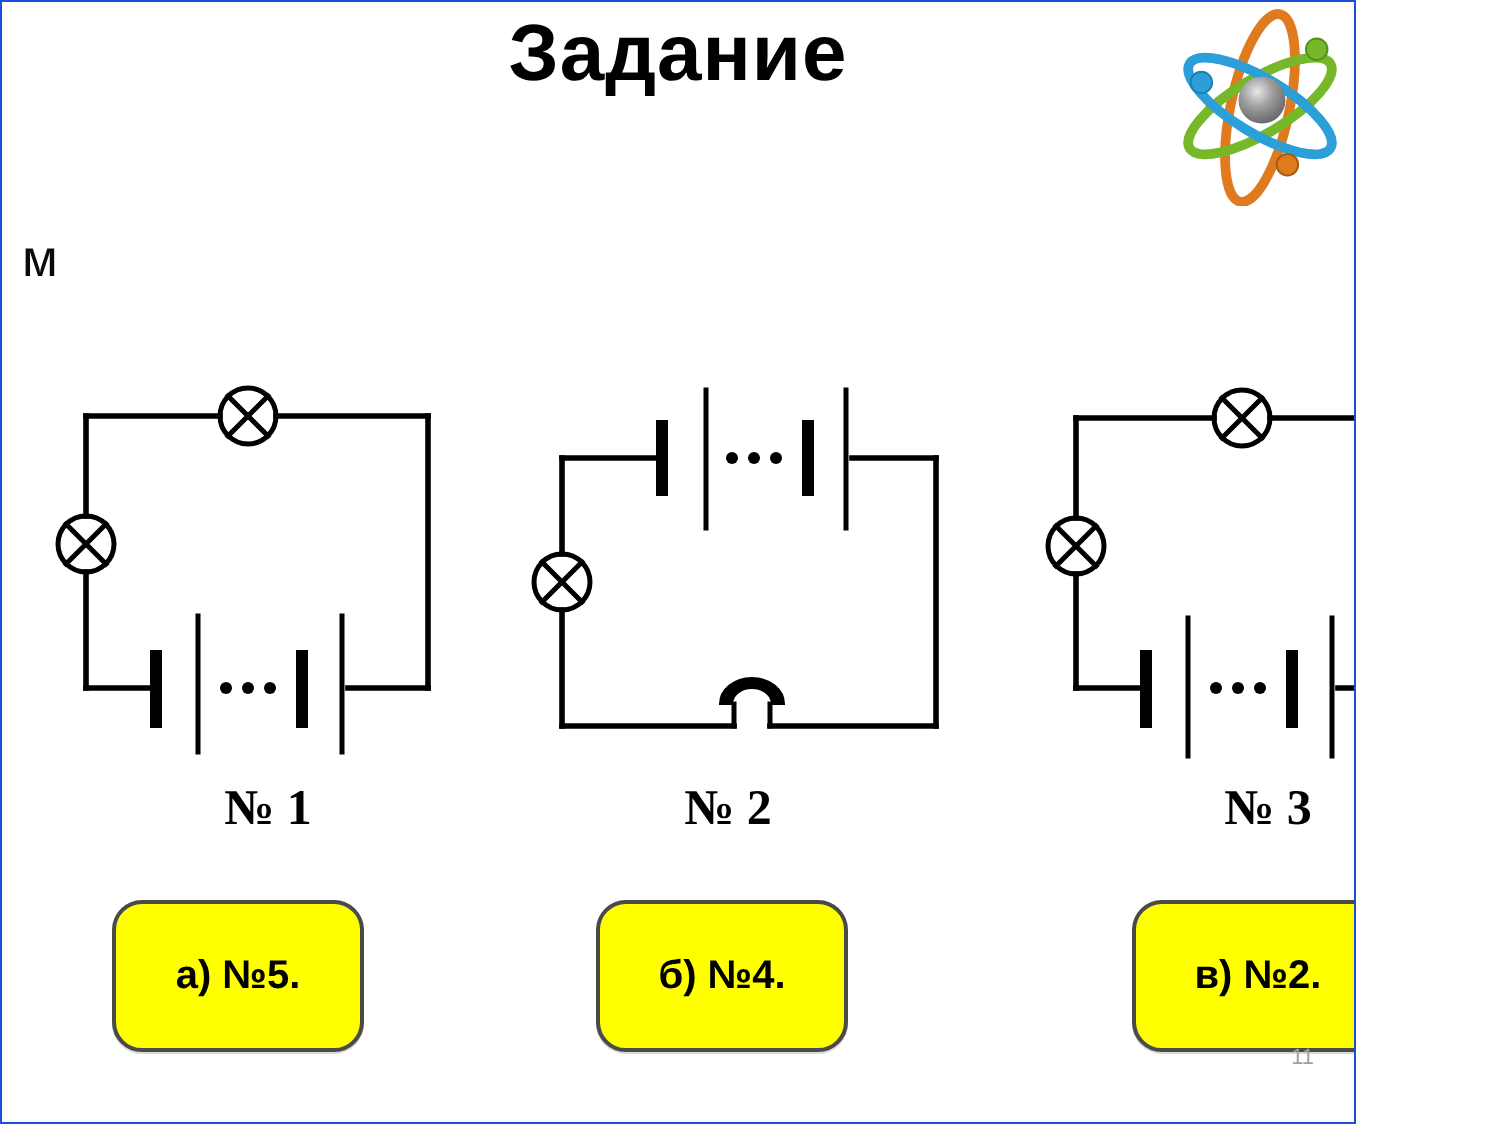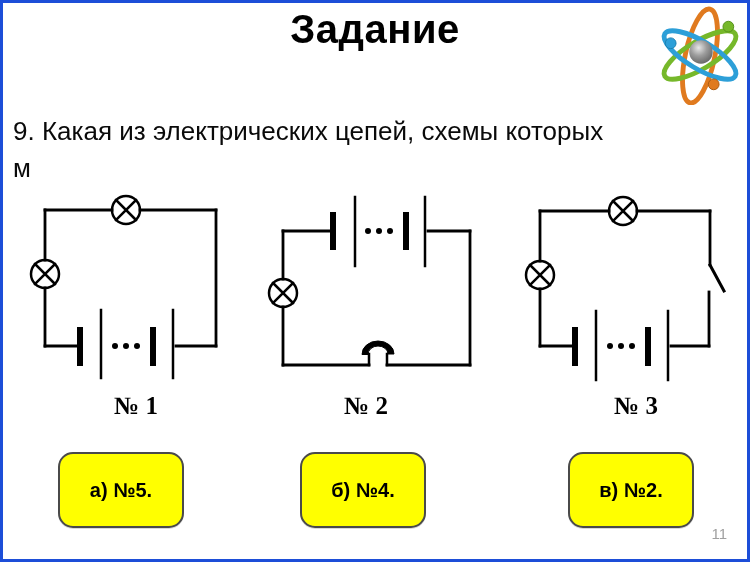--- a/index.html
+++ b/index.html
@@ -1,20 +1,20 @@
 <!DOCTYPE html>
 <html><head>
 <meta charset="utf-8">
 <style>
   html,body { margin:0; padding:0; background:#ffffff; }
   .slide {
     position:relative;
-    width:750px; height:562px;
+    width:678px; height:562px;
     background:#ffffff;
-    border:3px solid #1d4ed8;
+    border:1px solid #1d4ed8;
     box-sizing:border-box;
     font-family:"Liberation Sans", sans-serif;
     overflow:hidden;
   }
   .slide-title {
     position:absolute; top:4px; left:0; right:0;
     text-align:center;
     font-size:40px; font-weight:700; color:#000;
     letter-spacing:0.5px;
   }
@@ -36,21 +36,21 @@
     display:flex; align-items:center; justify-content:center;
     font-size:20px; font-weight:700; color:#000;
     cursor:pointer;
     box-shadow:0 1px 0 rgba(0,0,0,0.15);
   }
   .btn-1 { left:55px; }
   .btn-2 { left:297px; }
   .btn-3 { left:565px; }
   .page-number {
     position:absolute; top:522px; right:20px;
-    font-size:15px; color:#a0a0a0;
+    font-size:11px; color:#a0a0a0;
   }
 </style>
 </head>
 <body>
 
 <div class="slide">
 
   <div class="slide-title">Задание</div>
 
   <svg class="atom" viewBox="0 0 90 100" aria-hidden="true">
@@ -66,21 +66,20 @@
       <ellipse cx="45" cy="50" rx="42" ry="14" fill="none" stroke="#76B82A" stroke-width="5" transform="rotate(-31 45 50)"></ellipse>
       <ellipse cx="45" cy="50" rx="42" ry="14" fill="none" stroke="#2D9FD8" stroke-width="5" transform="rotate(31 45 50)"></ellipse>
     </g>
     <circle cx="46" cy="47" r="12" fill="url(#nucleusGrad)"></circle>
     <circle cx="15" cy="38" r="5.5" fill="#2D9FD8" stroke="#1b7fb0" stroke-width="1"></circle>
     <circle cx="74" cy="21" r="5.5" fill="#76B82A" stroke="#55901c" stroke-width="1"></circle>
     <circle cx="59" cy="80" r="5.5" fill="#E07A1F" stroke="#a85a12" stroke-width="1"></circle>
   </svg>
 
   <div class="question">
-    <div>9. Какая из электрических цепей, схемы которых</div>
     <div>м</div>
   </div>
 
   <svg class="circuits" viewBox="0 0 714 235">
     <g stroke="#000" stroke-width="2.8" fill="none" stroke-linecap="square">
 
       <g>
 
         <path d="M24 22 H91 M119 22 H195"></path>
         <g>

